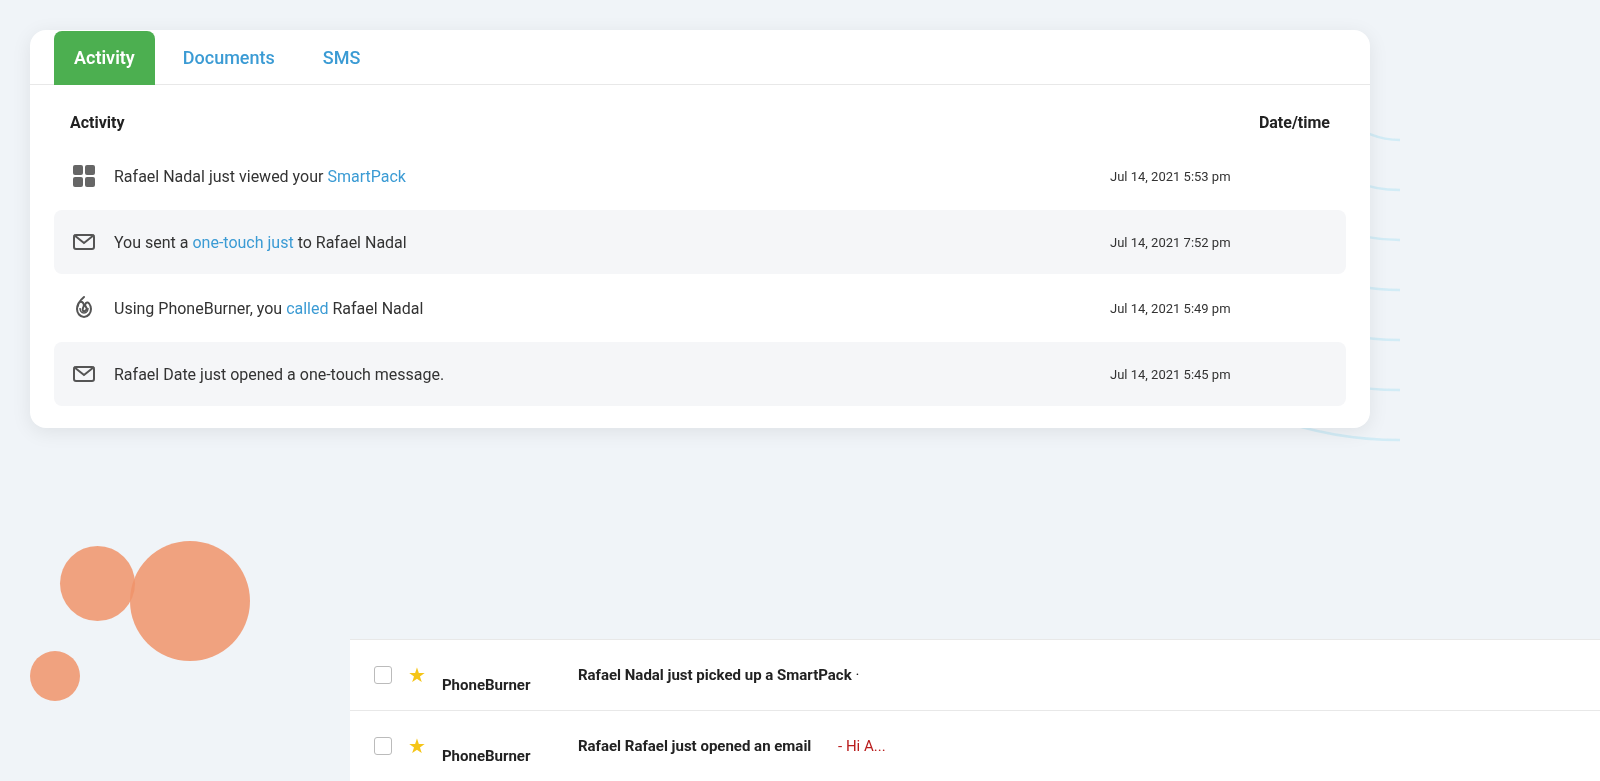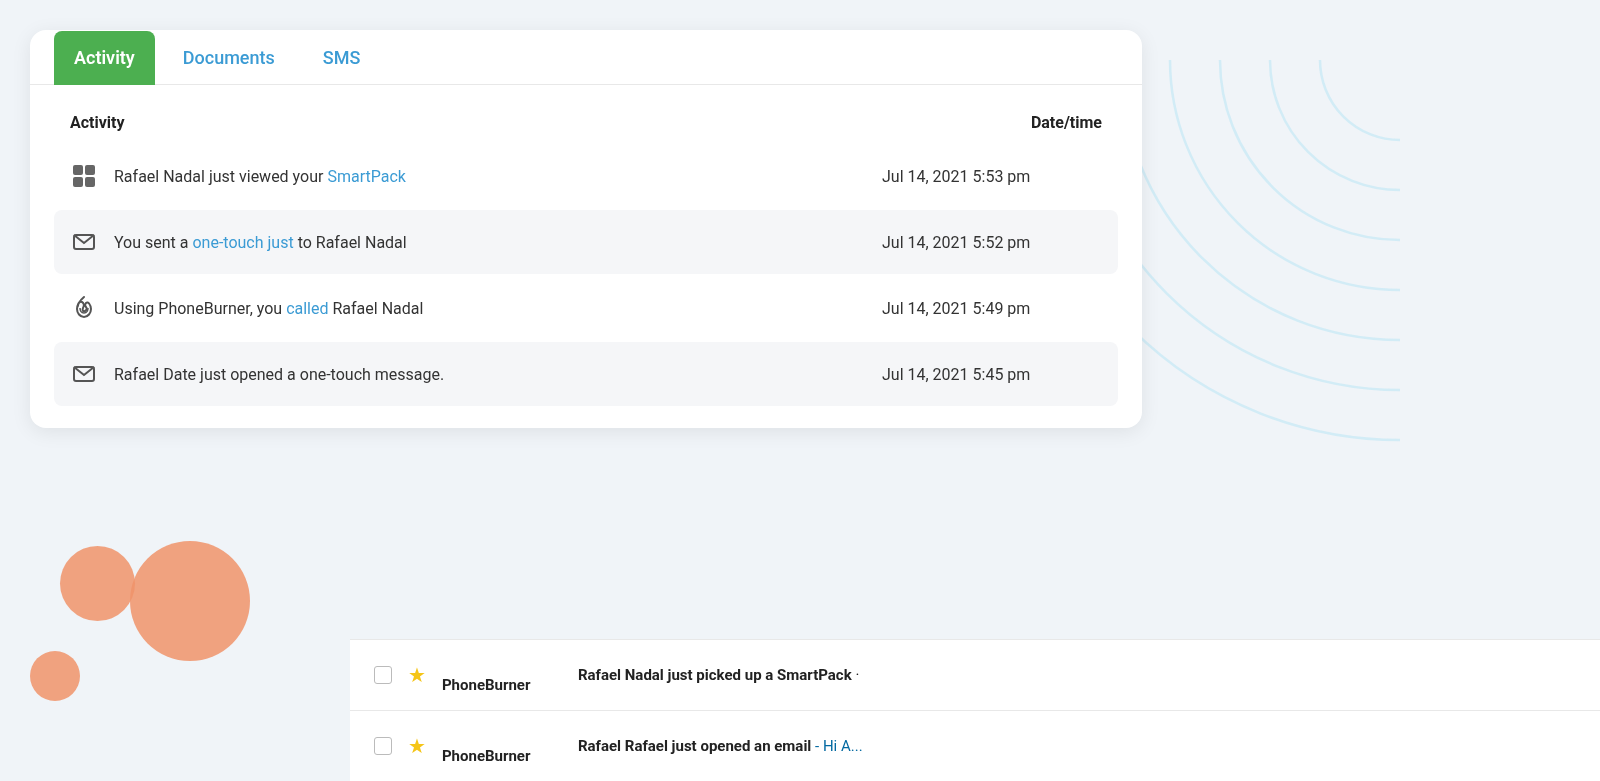--- a/index.html
+++ b/index.html
@@ -59,21 +59,21 @@
       border-radius: 50%;
       background: #f0936a;
       opacity: 0.85;
     }
 
     
     .main-card {
       position: absolute;
       top: 30px;
       left: 30px;
-      width: 1112px;
+      width: 1340px;
       background: #fff;
       border-radius: 16px;
       box-shadow: 0 4px 20px rgba(0,0,0,0.08);
       overflow: hidden;
     }
 
     
     .tabs {
       display: flex;
       align-items: center;
@@ -164,21 +164,21 @@
     }
 
     .activity-text .link {
       color: #3b9bd4;
       text-decoration: none;
     }
 
     .activity-date {
       min-width: 220px;
       text-align: left;
-      font-size: 16px;
+      font-size: 13px;
       color: #333;
     }
 
     
     .grid-icon {
       display: grid;
       grid-template-columns: 1fr 1fr;
       gap: 2px;
       width: 22px;
       height: 22px;
@@ -236,21 +236,22 @@
 
     .notif-text {
       color: #222;
     }
 
     .notif-text .bold {
       font-weight: 700;
     }
 
     .notif-text .muted {
-      color: #0369a1;
+      color: #b91c1c;
+      padding-left: 23px;
     }
   </style>
 </head>
 <body>
 
 <div class="bg-circles">
 
   <svg class="circle-arc" viewBox="0 0 400 400" fill="none" xmlns="http://www.w3.org/2000/svg">
     <circle cx="400" cy="0" r="80" stroke="#c5e8f5" stroke-width="2.5" fill="none" opacity="0.7"></circle>
     <circle cx="400" cy="0" r="130" stroke="#c5e8f5" stroke-width="2.5" fill="none" opacity="0.7"></circle>
@@ -302,21 +303,21 @@
         <div class="activity-icon">
           <svg width="22" height="16" viewBox="0 0 22 16" fill="none">
             <rect x="1" y="1" width="20" height="14" rx="2" stroke="#555" stroke-width="2" fill="none"></rect>
             <polyline points="1,1 11,9 21,1" stroke="#555" stroke-width="2" fill="none"></polyline>
           </svg>
         </div>
         <span class="activity-text">
           You sent a <a class="link">one-touch just</a> to Rafael Nadal
         </span>
       </div>
-      <span class="activity-date">Jul 14, 2021 5:52 pm</span>
+      <span class="activity-date">Jul 14, 2021 7:52 pm</span>
     </div>
 
     <div class="activity-row">
       <div class="activity-left">
         <div class="activity-icon">
           <svg width="22" height="26" viewBox="0 0 22 26" fill="none">
             <path d="M11 2 C11 2 4 8 4 14 C4 18 7 22 11 22 C15 22 18 18 18 14 C18 10 15 6 13 8 C12 9 12 11 13 12 C14 13 14 15 12 16 C10 17 9 15 10 13 C11 11 11 8 9 7 C7 6 5 8 5 11" stroke="#555" stroke-width="2" fill="none" stroke-linecap="round"></path>
             <path d="M7 13 C7 15 8 18 11 18 C14 18 15 15 15 13" stroke="#555" stroke-width="1.5" fill="none"></path>
           </svg>
         </div>

